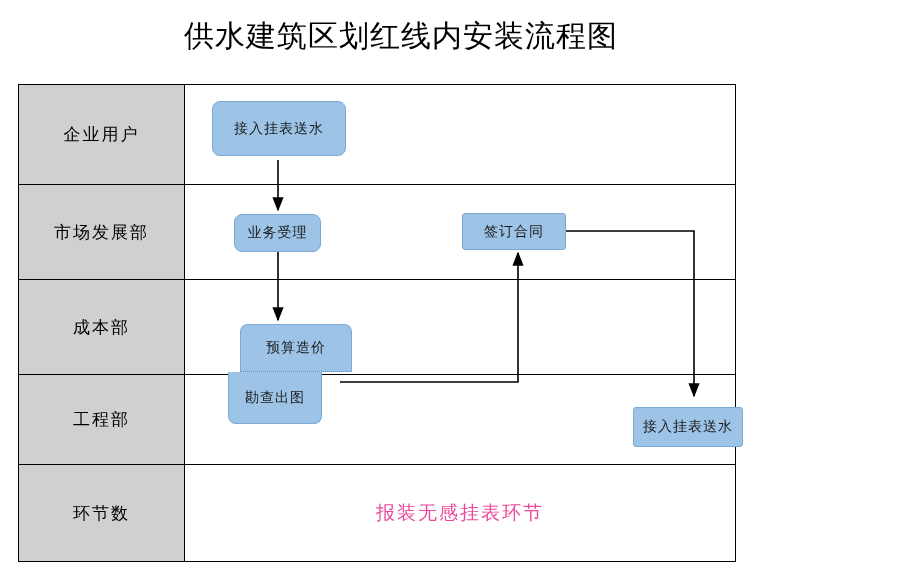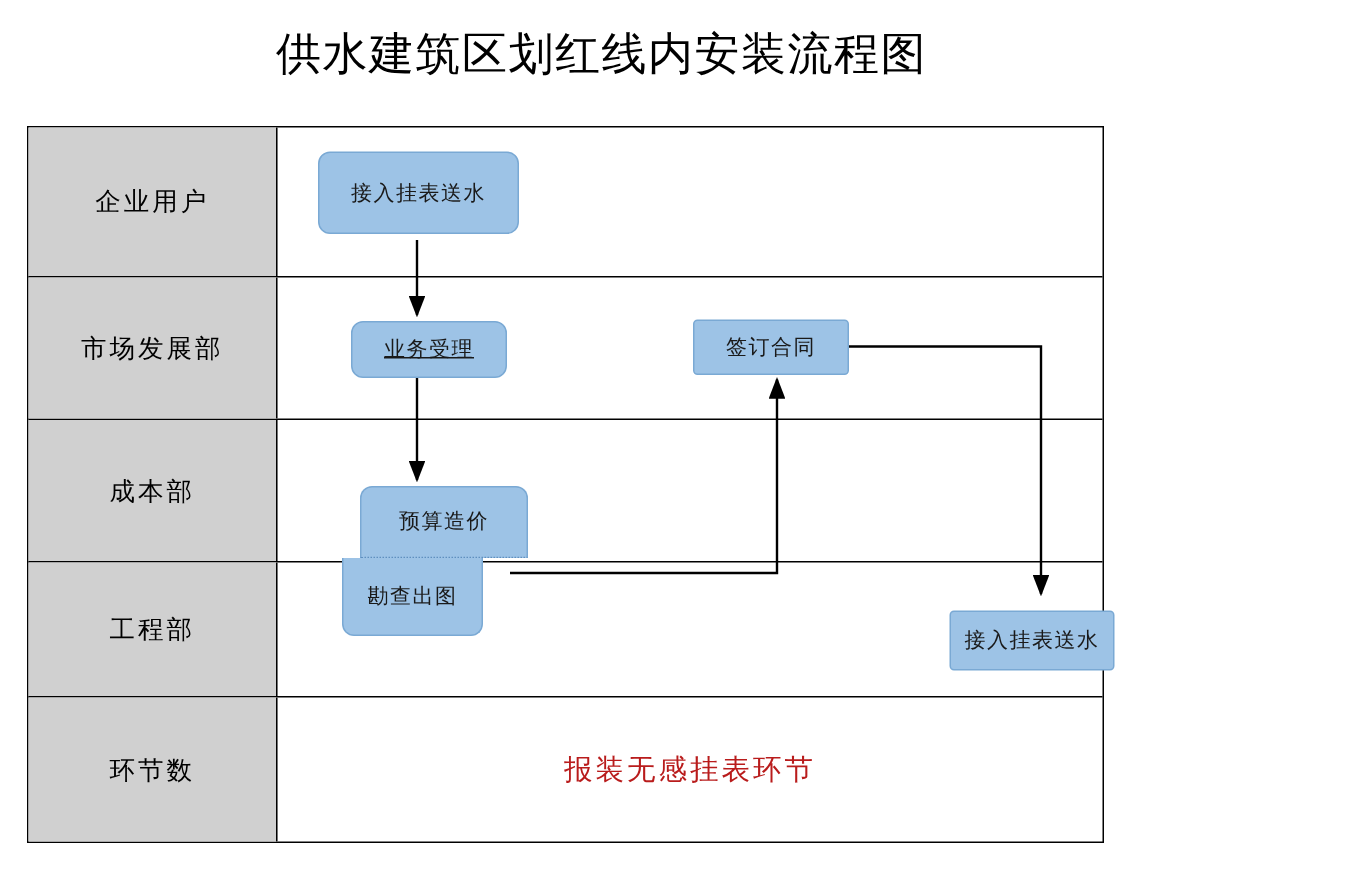--- a/index.html
+++ b/index.html
@@ -75,21 +75,21 @@
     position: absolute;
     left: 0;
     top: 0;
     width: 100%;
     height: 100%;
     display: flex;
     align-items: center;
     justify-content: center;
     font-size: 19px;
     letter-spacing: 2px;
-    color: #b91c1c;
+    color: #ec4899;
   }
   .node {
     position: absolute;
     background: #9dc3e6;
     border: 1px solid #7aa9d4;
     border-radius: 8px;
     display: flex;
     align-items: center;
     justify-content: center;
     font-size: 14px;
@@ -170,21 +170,21 @@
 
     <path d="M 340 382 L 518 382 L 518 253" fill="none" stroke="#000000" stroke-width="1.6" marker-end="url(#arrowhead)"></path>
 
     <path d="M 566 231 L 694 231 L 694 396" fill="none" stroke="#000000" stroke-width="1.6" marker-end="url(#arrowhead)"></path>
   </svg>
 
   <div class="node" style="left:212px; top:101px; width:134px; height:55px;">
     <span>接入挂表送水</span>
   </div>
 
-  <div class="node" style="left:234px; top:214px; width:104px; height:38px;text-decoration:underline;">
+  <div class="node" style="left:234px; top:214px; width:87px; height:38px;">
     <span>业务受理</span>
   </div>
 
   <div class="node square" style="left:462px; top:213px; width:104px; height:37px;text-align:center;">
     <span>签订合同</span>
   </div>
 
   <div class="node split-top" style="left:228px; top:324px; width:112px; height:48px;">
     <span>预算造价</span>
   </div>

